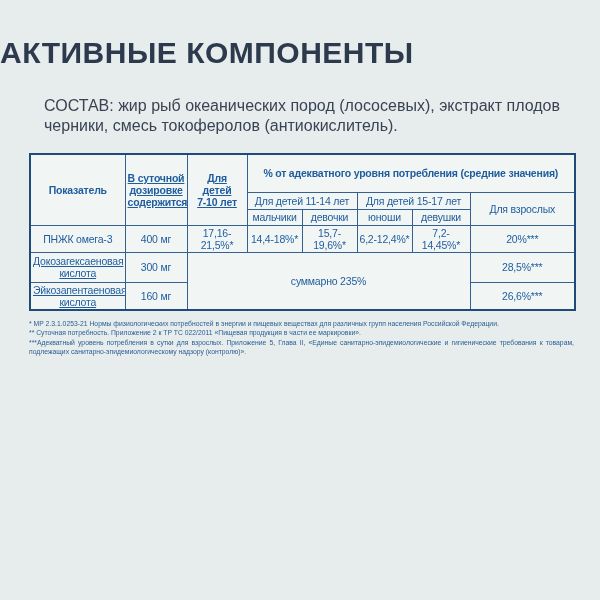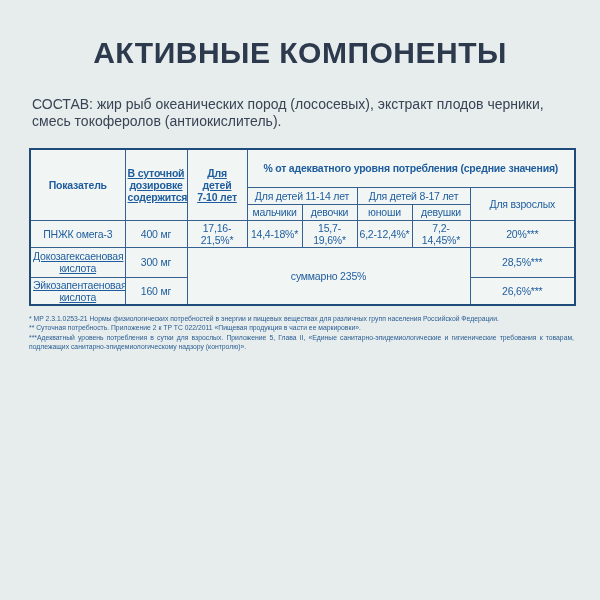--- a/index.html
+++ b/index.html
@@ -16,30 +16,29 @@
   html,body{width:600px;}
   body{font-family:"Liberation Sans",sans-serif;}
   .canvas{
     width:600px;height:600px;
     background:var(--page-bg);
     overflow:hidden;
     position:relative;
   }
   .page-title{
     margin-top:36px;
-    text-align:center;
     font-size:30px;
     font-weight:700;
     letter-spacing:0.5px;
     color:var(--title-color);
   }
   .composition{
-    margin:26px 28px 0 32px;
+    margin:26px 28px 0 44px;
     width:544px;
-    font-size:14px;
+    font-size:16px;
     line-height:1.22;
     color:var(--body-text);
   }
   table.nutrition{
     margin:18px 0 0 29px;
     border-collapse:collapse;
     background:var(--cell-bg);
     table-layout:fixed;
     width:545px;
     border:2px solid var(--border-dark);
@@ -101,21 +100,21 @@
         <th class="main pre" rowspan="3">В суточной
 дозировке
 содержится</th>
         <th class="main pre" rowspan="3">Для
 детей
 7-10 лет</th>
         <th class="main" colspan="5">% от адекватного уровня потребления (средние значения)</th>
       </tr>
       <tr class="hr2">
         <th class="sub" colspan="2">Для детей 11-14 лет</th>
-        <th class="sub" colspan="2">Для детей 8-17 лет</th>
+        <th class="sub" colspan="2">Для детей 15-17 лет</th>
         <th class="sub" rowspan="2">Для взрослых</th>
       </tr>
       <tr class="hr3">
         <th class="sub">мальчики</th>
         <th class="sub">девочки</th>
         <th class="sub">юноши</th>
         <th class="sub">девушки</th>
       </tr>
       <tr class="br1">
         <td>ПНЖК омега-3</td>

